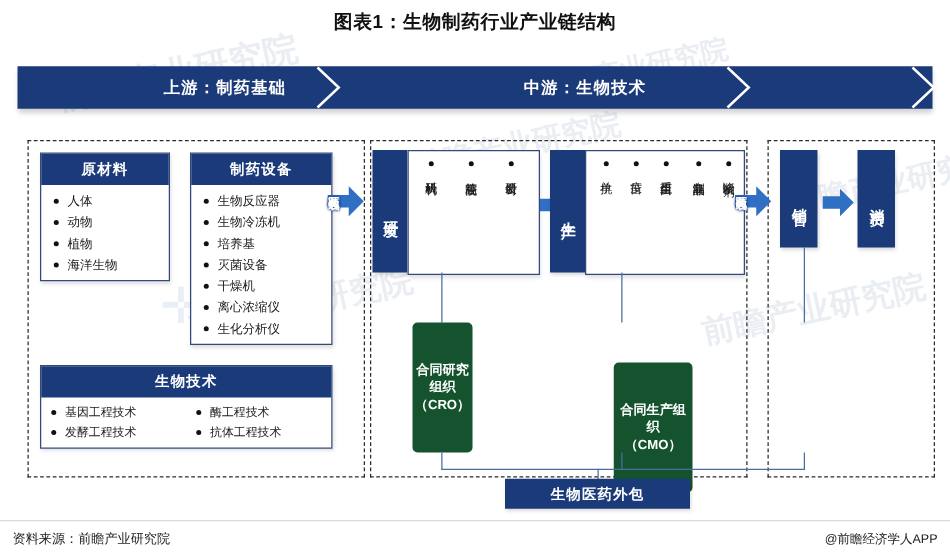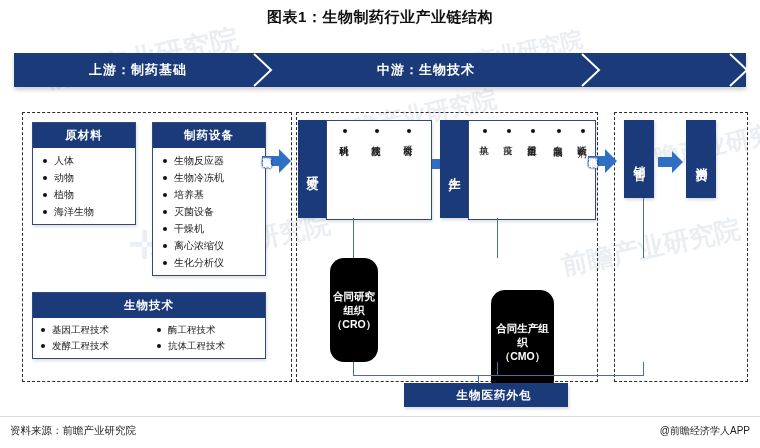--- a/index.html
+++ b/index.html
@@ -43,21 +43,21 @@
 
   
   .stagebar{
     position:absolute;left:14px;top:53px;width:732px;height:34px;
     background:#1b3a7a;
     box-shadow:0 3px 4px rgba(0,0,0,.18);
   }
   .stage{
     position:absolute;top:0;height:34px;
     display:flex;align-items:center;justify-content:center;
-    color:#fff;font-size:13px;font-weight:bold;letter-spacing:1px;
+    color:#fff;font-size:13px;font-weight:bold;letter-spacing:1px;padding-left:42px;
   }
   .stage.s1{left:0;width:248px;}
   .stage.s2{left:248px;width:328px;}
   .stage.s3{left:576px;width:156px;}
   .chev{
     position:absolute;top:0;width:22px;height:34px;
     pointer-events:none;
   }
   .chev svg{display:block;}
 
@@ -162,22 +162,22 @@
     text-shadow:0 0 2px rgba(40,70,140,.95),0 0 2px rgba(40,70,140,.95);
     line-height:10px;
     white-space:nowrap;
   }
   #pkg-label-1{left:262px;top:150px;}
   #pkg-label-2{left:588px;top:150px;}
 
   
   .lblue{
     position:absolute;
-    background:#000000;color:#fff;
-    border-radius:14px;
+    background:#14532d;color:#fff;
+    border-radius:4px;
     display:flex;align-items:center;justify-content:center;
     text-align:center;
     font-size:10.5px;font-weight:bold;line-height:14px;
     padding:4px;
     box-sizing:border-box;
   }
   #box-cro{left:330px;top:258px;width:48px;height:104px;}
   #box-cmo{left:491px;top:258px;width:63px;height:104px;margin-top:32px;}
   #box-cso{left:620px;top:258px;width:48px;height:104px;}
 
@@ -195,21 +195,20 @@
   #ln-bottom-h{left:353px;top:375px;width:291px;}
   #ln-outsource-down{left:478px;top:375px;height:16px;}
 
   
   #blk-outsource{
     position:absolute;left:404px;top:383px;width:148px;height:24px;
     background:#1b3a7a;color:#fff;
     display:flex;align-items:center;justify-content:center;
     font-size:11.5px;font-weight:bold;letter-spacing:1px;
     box-shadow:1px 2px 3px rgba(0,0,0,.15);
-    padding-left:16px;
   }
 
   
   .footer-line{
     position:absolute;left:0;top:416px;width:760px;height:1px;
     background:#d9d9d9;
   }
   .src{
     position:absolute;left:10px;top:424px;
     font-size:10.5px;color:#222;

